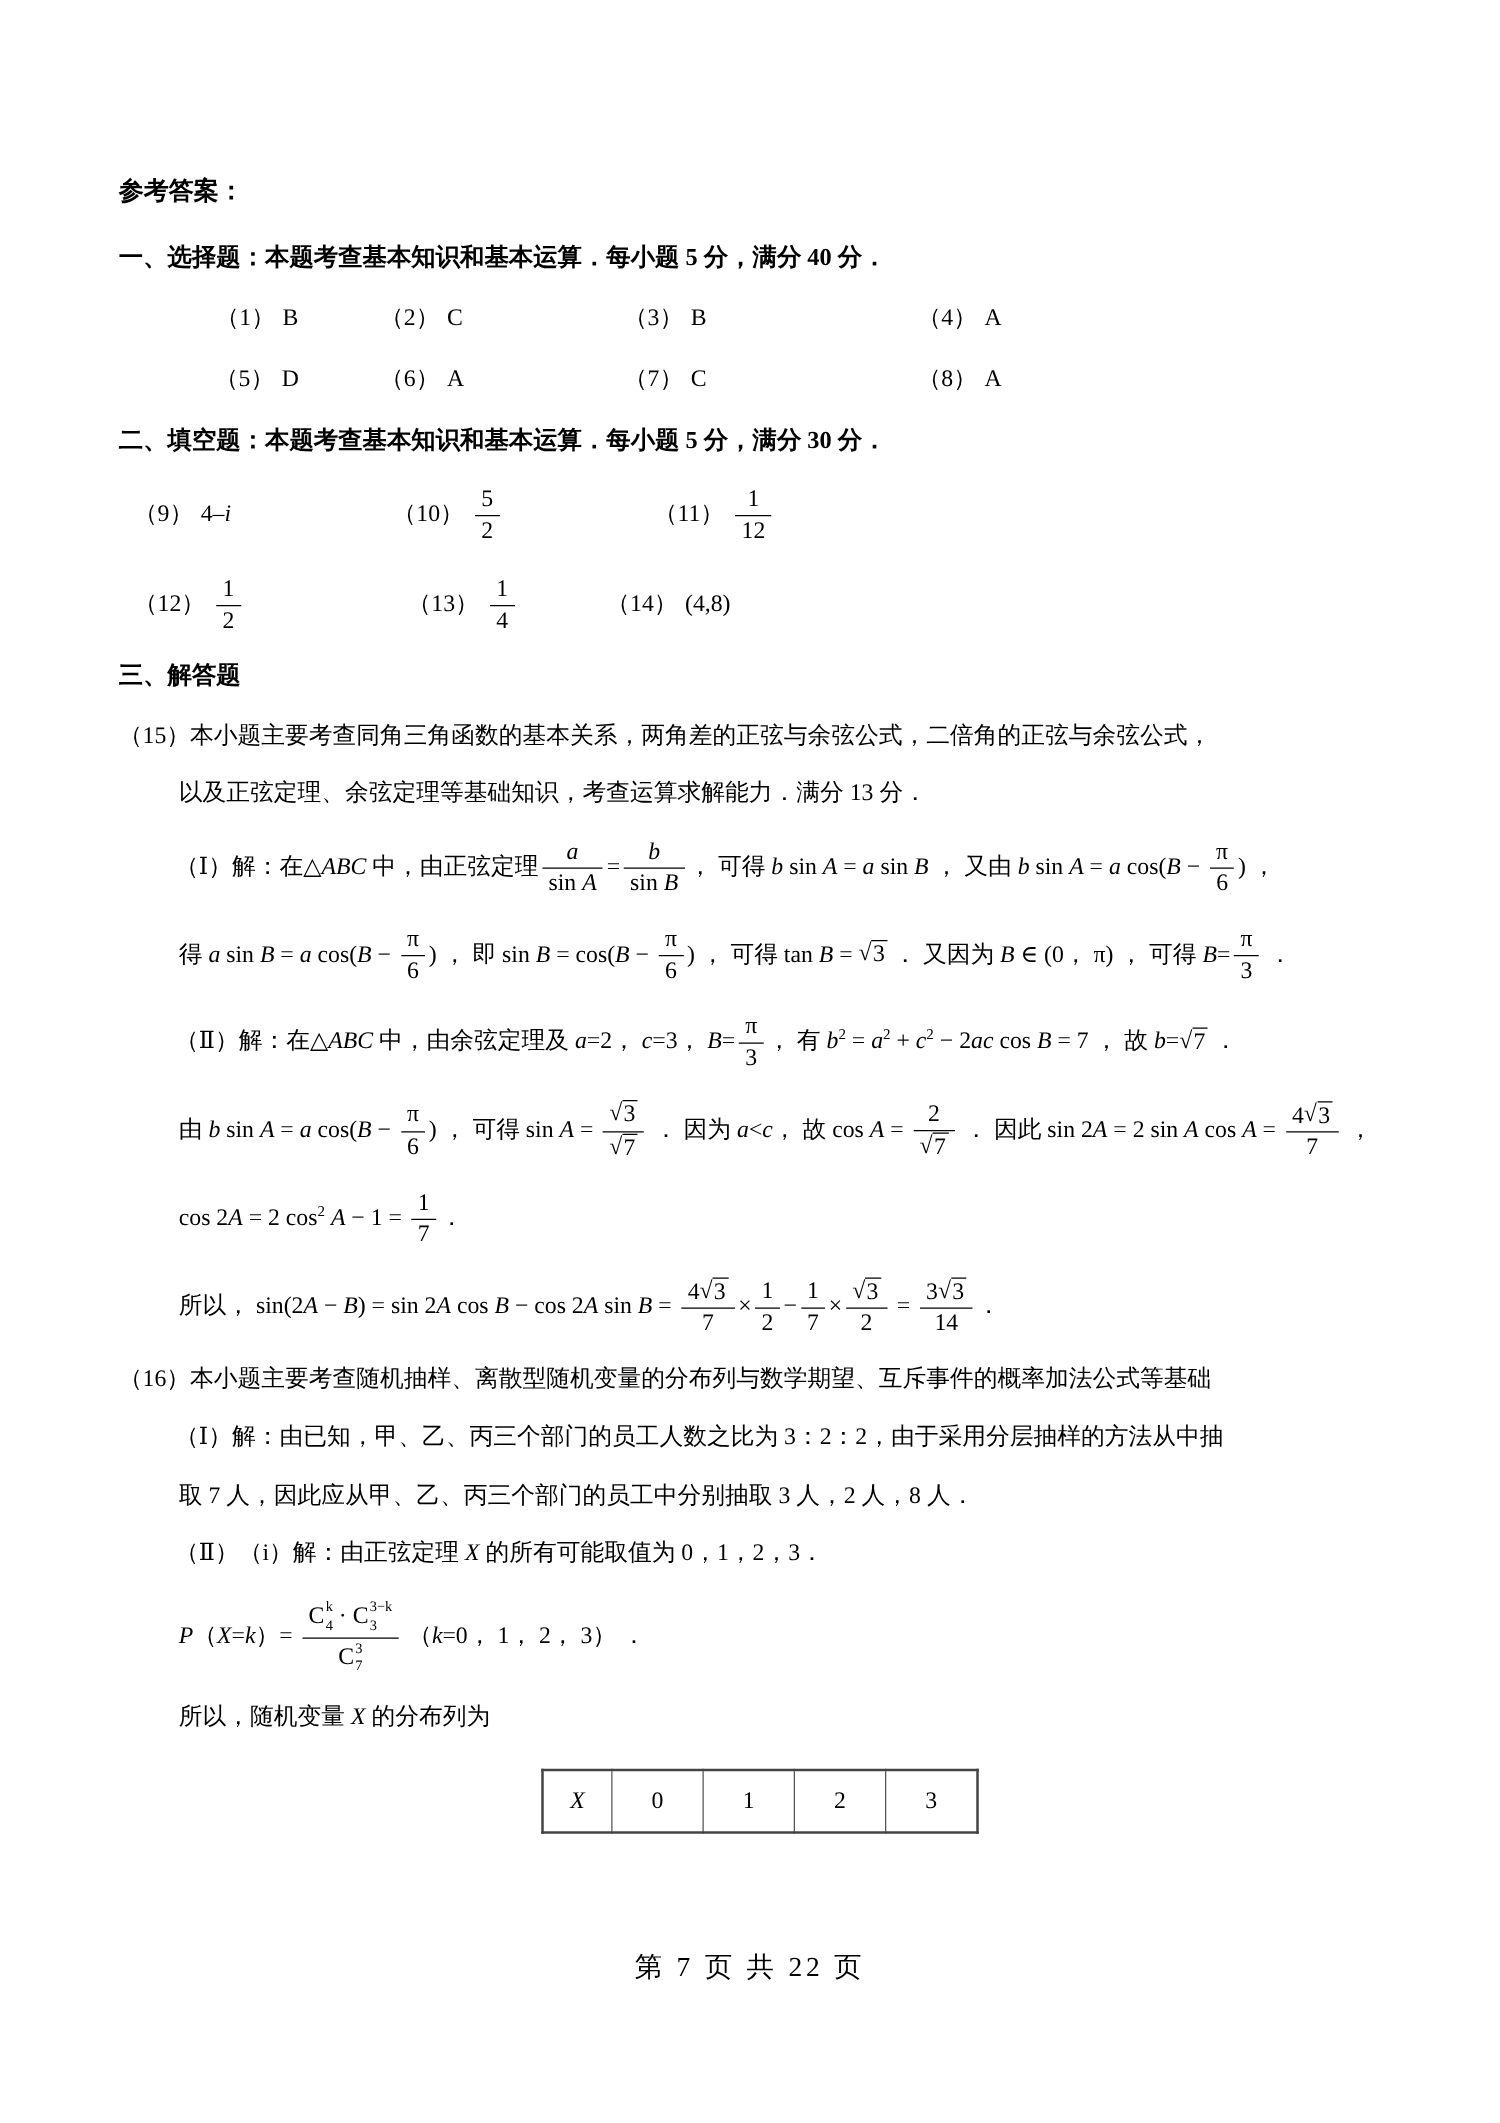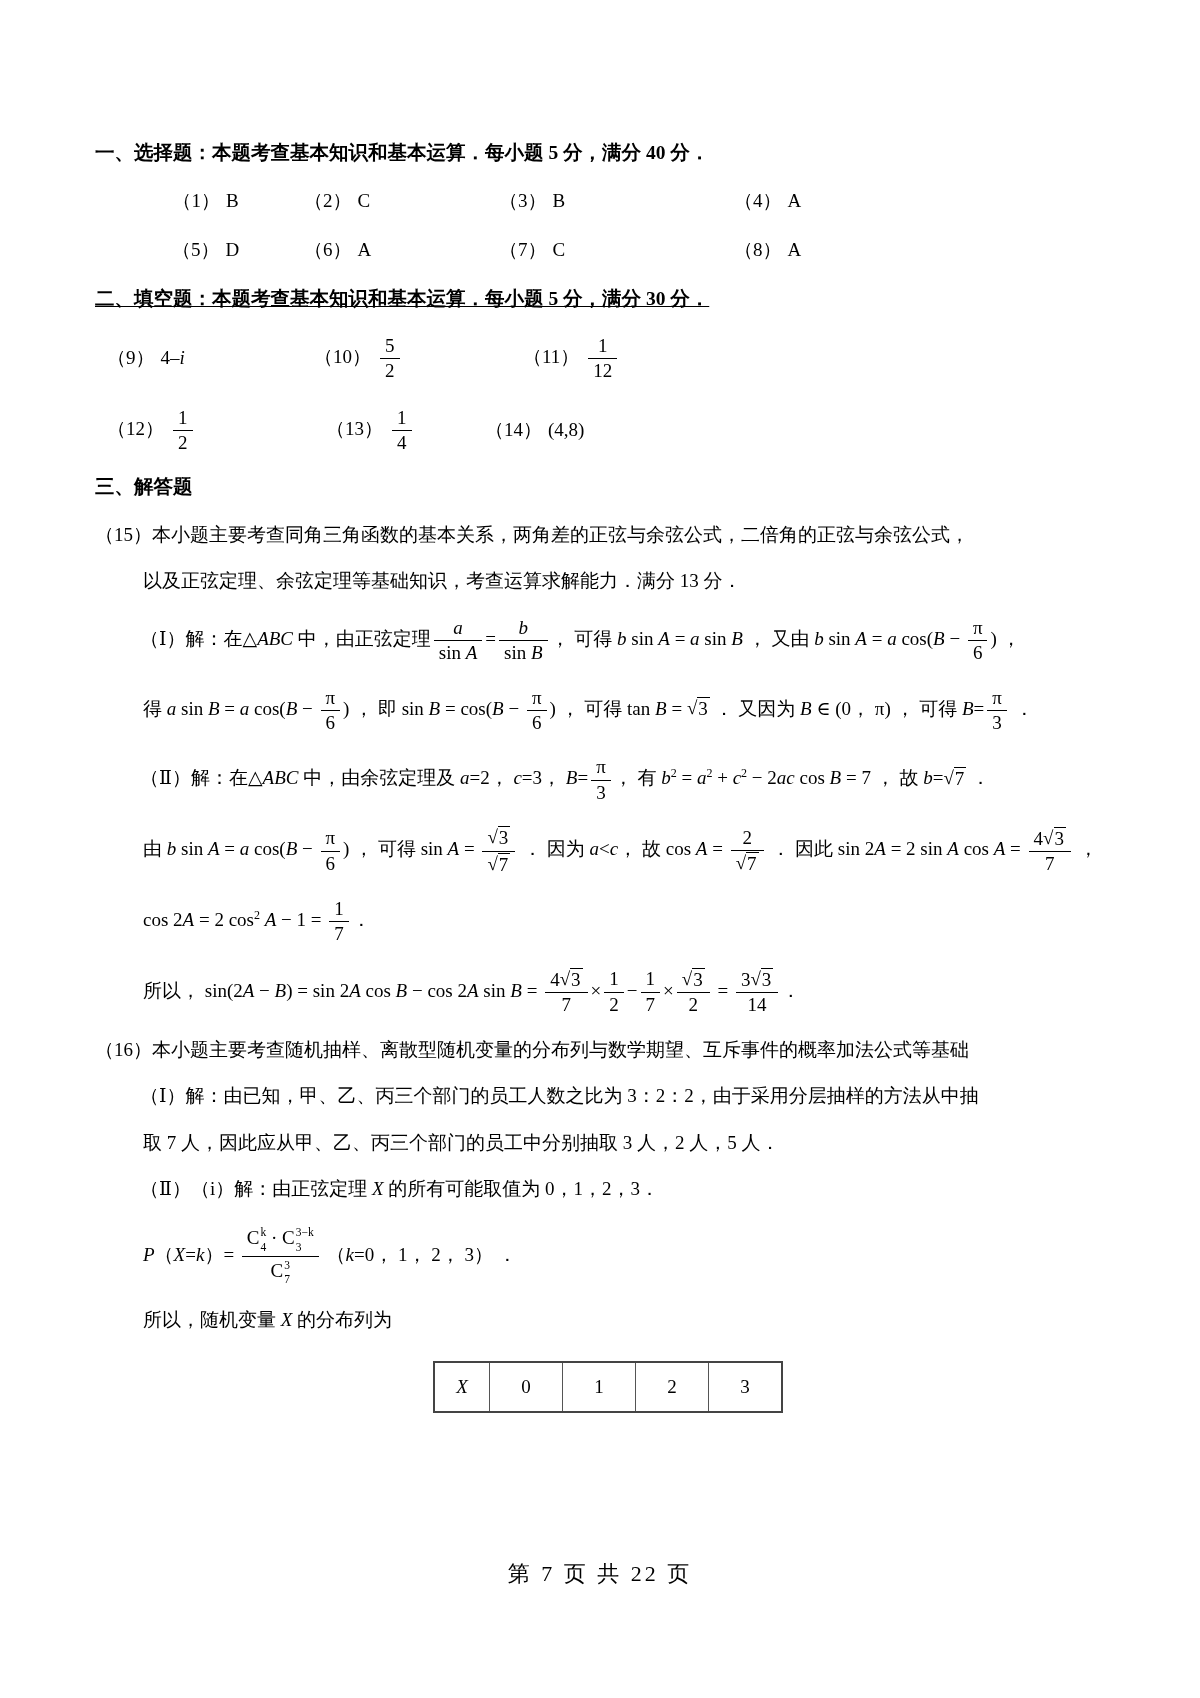--- a/index.html
+++ b/index.html
@@ -5,21 +5,21 @@
   html,body{margin:0;padding:0;background:#e8e8e8;}
   .sheet{
     width:1200px;height:1698px;background:#ffffff;position:relative;
     margin:0 auto;overflow:hidden;color:#000;
     font-family:"Liberation Serif","DejaVu Serif",serif;
     font-size:19px;line-height:1.5;
   }
   .content{padding:138px 88px 0 95px;}
   .h-main{font-weight:700;font-size:20px;margin:0 0 24px 0;}
   .sec-heading{font-weight:700;font-size:19.5px;margin:0 0 20px 0;}
-  .sec-heading.tight{margin-bottom:14px;text-decoration:underline;}
+  .sec-heading.tight{margin-bottom:14px;}
 
   .ans-row{display:flex;align-items:center;margin:0 0 20px 12px;}
   .ans-cell{display:inline-block;}
   .c1{width:197px;text-align:center;}.c2{width:195px;}.c3{width:235px;}
   .f1{width:195px;}.f2{width:197px;}
   .g1{width:207px;}.g2{width:147px;}
   .ans-label{margin-right:6px;}
   .fill-row{margin:6px 0 10px 12px;min-height:62px;display:flex;align-items:center;gap:12px;}
 
   .para{margin:0 0 18px 0;}
@@ -57,20 +57,21 @@
     position:absolute;left:0;right:0;bottom:108px;text-align:center;
     font-size:22px;letter-spacing:3px;
   }
 </style>
 </head>
 <body>
 
 <div class="sheet">
   <div class="content">
 
+    <div class="h-main">参考答案：</div>
 
     <div class="sec-heading">一、选择题：本题考查基本知识和基本运算．每小题 5 分，满分 40 分．</div>
 
     <div class="ans-row">
       <span class="ans-cell c1"><span class="ans-label">（1）</span><span>B</span></span>
       <span class="ans-cell c2"><span class="ans-label">（2）</span><span>C</span></span>
       <span class="ans-cell c3"><span class="ans-label">（3）</span><span>B</span></span>
       <span class="ans-cell"><span class="ans-label">（4）</span><span>A</span></span>
     </div>
     <div class="ans-row">
@@ -100,21 +101,21 @@
 
     <div class="para sub mline"><span class="mt">（Ⅰ）解：在△</span><span class="mi">ABC</span><span class="mt"> 中，由正弦定理</span><span class="mfrac"><span class="mnum"><span class="mi">a</span></span><span class="mden"><span class="mt">sin </span><span class="mi">A</span></span></span><span class="mt">=</span><span class="mfrac"><span class="mnum"><span class="mi">b</span></span><span class="mden"><span class="mt">sin </span><span class="mi">B</span></span></span><span class="mt">， 可得 </span><span class="mi">b</span><span class="mt"> sin </span><span class="mi">A</span><span class="mt"> = </span><span class="mi">a</span><span class="mt"> sin </span><span class="mi">B</span><span class="mt"> ， 又由 </span><span class="mi">b</span><span class="mt"> sin </span><span class="mi">A</span><span class="mt"> = </span><span class="mi">a</span><span class="mt"> cos(</span><span class="mi">B</span><span class="mt"> − </span><span class="mfrac"><span class="mnum"><span class="mt">π</span></span><span class="mden"><span class="mt">6</span></span></span><span class="mt">) ，</span></div>
     <div class="para cont mline"><span class="mt">得 </span><span class="mi">a</span><span class="mt"> sin </span><span class="mi">B</span><span class="mt"> = </span><span class="mi">a</span><span class="mt"> cos(</span><span class="mi">B</span><span class="mt"> − </span><span class="mfrac"><span class="mnum"><span class="mt">π</span></span><span class="mden"><span class="mt">6</span></span></span><span class="mt">) ， 即 sin </span><span class="mi">B</span><span class="mt"> = cos(</span><span class="mi">B</span><span class="mt"> − </span><span class="mfrac"><span class="mnum"><span class="mt">π</span></span><span class="mden"><span class="mt">6</span></span></span><span class="mt">) ， 可得 tan </span><span class="mi">B</span><span class="mt"> = </span><span class="msqrt"><span class="mrad">√</span><span class="mradbody"><span class="mt">3</span></span></span><span class="mt"> ． 又因为 </span><span class="mi">B</span><span class="mt"> ∈ (0， π) ， 可得 </span><span class="mi">B</span><span class="mt">=</span><span class="mfrac"><span class="mnum"><span class="mt">π</span></span><span class="mden"><span class="mt">3</span></span></span><span class="mt"> ．</span></div>
     <div class="para sub mline"><span class="mt">（Ⅱ）解：在△</span><span class="mi">ABC</span><span class="mt"> 中，由余弦定理及 </span><span class="mi">a</span><span class="mt">=2， </span><span class="mi">c</span><span class="mt">=3， </span><span class="mi">B</span><span class="mt">=</span><span class="mfrac"><span class="mnum"><span class="mt">π</span></span><span class="mden"><span class="mt">3</span></span></span><span class="mt">， 有 </span><span class="mi">b</span><sup class="msup">2</sup><span class="mt"> = </span><span class="mi">a</span><sup class="msup">2</sup><span class="mt"> + </span><span class="mi">c</span><sup class="msup">2</sup><span class="mt"> − 2</span><span class="mi">ac</span><span class="mt"> cos </span><span class="mi">B</span><span class="mt"> = 7 ， 故 </span><span class="mi">b</span><span class="mt">=</span><span class="msqrt"><span class="mrad">√</span><span class="mradbody"><span class="mt">7</span></span></span><span class="mt"> ．</span></div>
     <div class="para cont mline"><span class="mt">由 </span><span class="mi">b</span><span class="mt"> sin </span><span class="mi">A</span><span class="mt"> = </span><span class="mi">a</span><span class="mt"> cos(</span><span class="mi">B</span><span class="mt"> − </span><span class="mfrac"><span class="mnum"><span class="mt">π</span></span><span class="mden"><span class="mt">6</span></span></span><span class="mt">) ， 可得 sin </span><span class="mi">A</span><span class="mt"> = </span><span class="mfrac"><span class="mnum"><span class="msqrt"><span class="mrad">√</span><span class="mradbody"><span class="mt">3</span></span></span></span><span class="mden"><span class="msqrt"><span class="mrad">√</span><span class="mradbody"><span class="mt">7</span></span></span></span></span><span class="mt"> ． 因为 </span><span class="mi">a</span><span class="mt">&lt;</span><span class="mi">c</span><span class="mt">， 故 cos </span><span class="mi">A</span><span class="mt"> = </span><span class="mfrac"><span class="mnum"><span class="mt">2</span></span><span class="mden"><span class="msqrt"><span class="mrad">√</span><span class="mradbody"><span class="mt">7</span></span></span></span></span><span class="mt"> ． 因此 sin 2</span><span class="mi">A</span><span class="mt"> = 2 sin </span><span class="mi">A</span><span class="mt"> cos </span><span class="mi">A</span><span class="mt"> = </span><span class="mfrac"><span class="mnum"><span class="mt">4</span><span class="msqrt"><span class="mrad">√</span><span class="mradbody"><span class="mt">3</span></span></span></span><span class="mden"><span class="mt">7</span></span></span><span class="mt"> ，</span></div>
     <div class="para cont mline"><span class="mt">cos 2</span><span class="mi">A</span><span class="mt"> = 2 cos</span><sup class="msup">2</sup><span class="mt"> </span><span class="mi">A</span><span class="mt"> − 1 = </span><span class="mfrac"><span class="mnum"><span class="mt">1</span></span><span class="mden"><span class="mt">7</span></span></span><span class="mt">．</span></div>
     <div class="para cont mline"><span class="mt">所以， sin(2</span><span class="mi">A</span><span class="mt"> − </span><span class="mi">B</span><span class="mt">) = sin 2</span><span class="mi">A</span><span class="mt"> cos </span><span class="mi">B</span><span class="mt"> − cos 2</span><span class="mi">A</span><span class="mt"> sin </span><span class="mi">B</span><span class="mt"> = </span><span class="mfrac"><span class="mnum"><span class="mt">4</span><span class="msqrt"><span class="mrad">√</span><span class="mradbody"><span class="mt">3</span></span></span></span><span class="mden"><span class="mt">7</span></span></span><span class="mt">×</span><span class="mfrac"><span class="mnum"><span class="mt">1</span></span><span class="mden"><span class="mt">2</span></span></span><span class="mt">−</span><span class="mfrac"><span class="mnum"><span class="mt">1</span></span><span class="mden"><span class="mt">7</span></span></span><span class="mt">×</span><span class="mfrac"><span class="mnum"><span class="msqrt"><span class="mrad">√</span><span class="mradbody"><span class="mt">3</span></span></span></span><span class="mden"><span class="mt">2</span></span></span><span class="mt"> = </span><span class="mfrac"><span class="mnum"><span class="mt">3</span><span class="msqrt"><span class="mrad">√</span><span class="mradbody"><span class="mt">3</span></span></span></span><span class="mden"><span class="mt">14</span></span></span><span class="mt">．</span></div>
 
     <div class="para">（16）本小题主要考查随机抽样、离散型随机变量的分布列与数学期望、互斥事件的概率加法公式等基础</div>
     <div class="para sub">（Ⅰ）解：由已知，甲、乙、丙三个部门的员工人数之比为 3：2：2，由于采用分层抽样的方法从中抽</div>
-    <div class="para cont">取 7 人，因此应从甲、乙、丙三个部门的员工中分别抽取 3 人，2 人，5 人．</div>
+    <div class="para cont">取 7 人，因此应从甲、乙、丙三个部门的员工中分别抽取 3 人，2 人，8 人．</div>
     <div class="para sub"><span class="mt">（Ⅱ）（i）解：由正弦定理 </span><span class="mi">X</span><span class="mt"> 的所有可能取值为 0，1，2，3．</span></div>
     <div class="para cont mline"><span class="mi">P</span><span class="mt">（</span><span class="mi">X</span><span class="mt">=</span><span class="mi">k</span><span class="mt">）= </span><span class="mfrac"><span class="mnum"><span class="mss"><span class="mssbase">C</span><span class="msscol"><span class="mssup">k</span><span class="mssdn">4</span></span></span><span class="mt"> · </span><span class="mss"><span class="mssbase">C</span><span class="msscol"><span class="mssup">3−k</span><span class="mssdn">3</span></span></span></span><span class="mden"><span class="mss"><span class="mssbase">C</span><span class="msscol"><span class="mssup">3</span><span class="mssdn">7</span></span></span></span></span><span class="mt"> （</span><span class="mi">k</span><span class="mt">=0， 1， 2， 3） ．</span></div>
     <div class="para cont"><span class="mt">所以，随机变量 </span><span class="mi">X</span><span class="mt"> 的分布列为</span></div>
 
     <table class="dist-table">
       <tbody>
           <tr>
         <td class="td-x">X</td>
         <td class="td-v">0</td>
         <td class="td-v">1</td>

